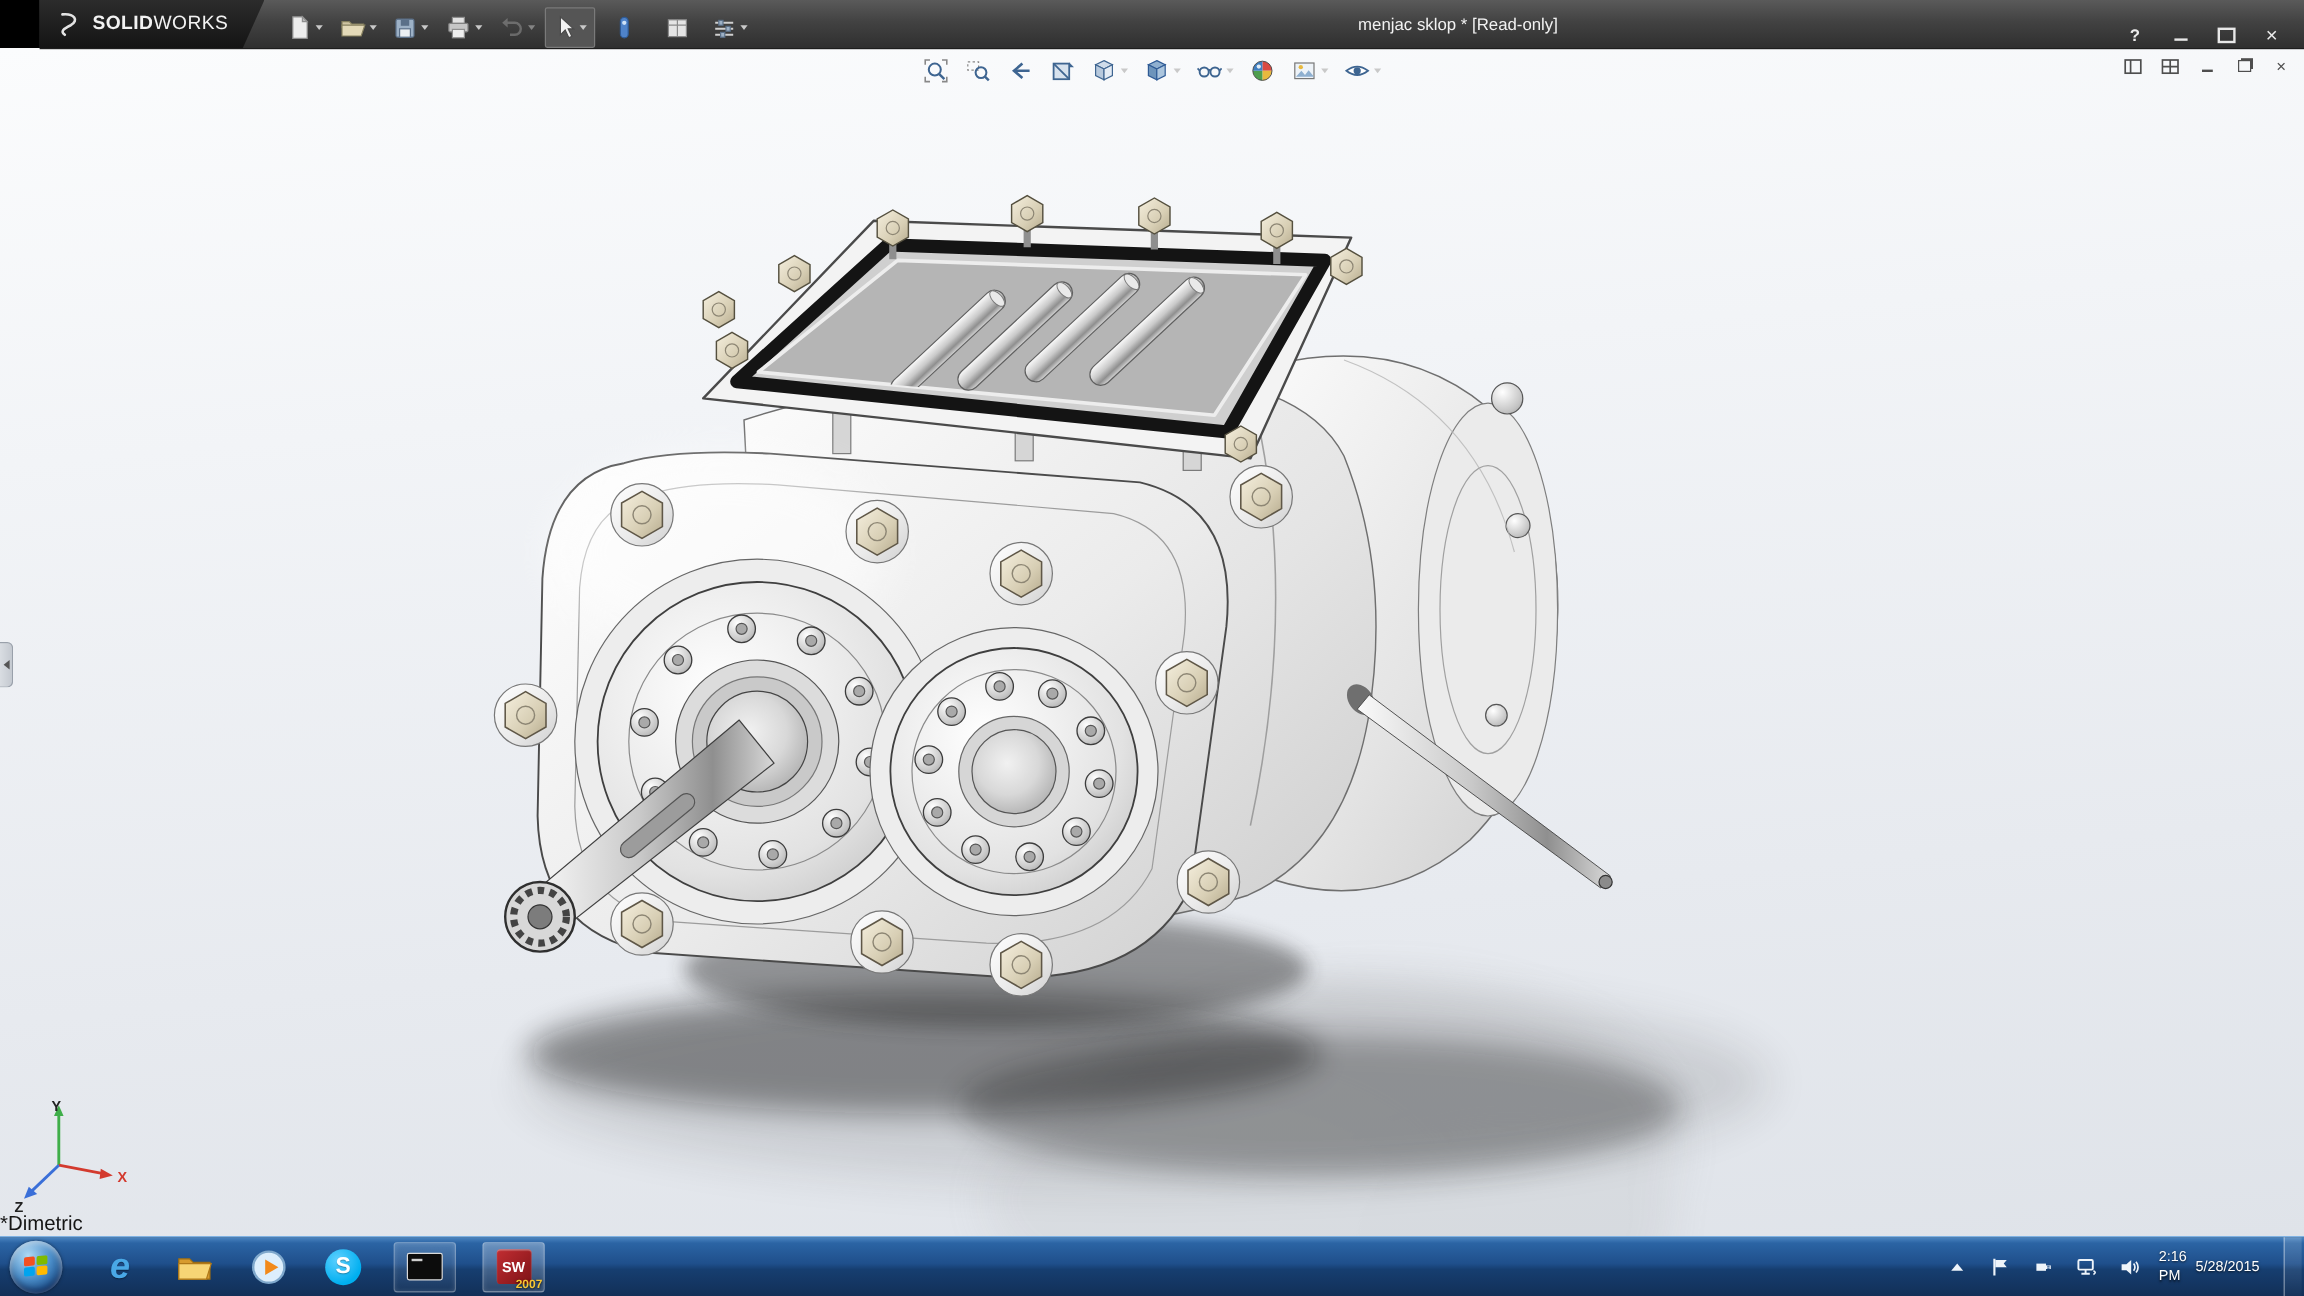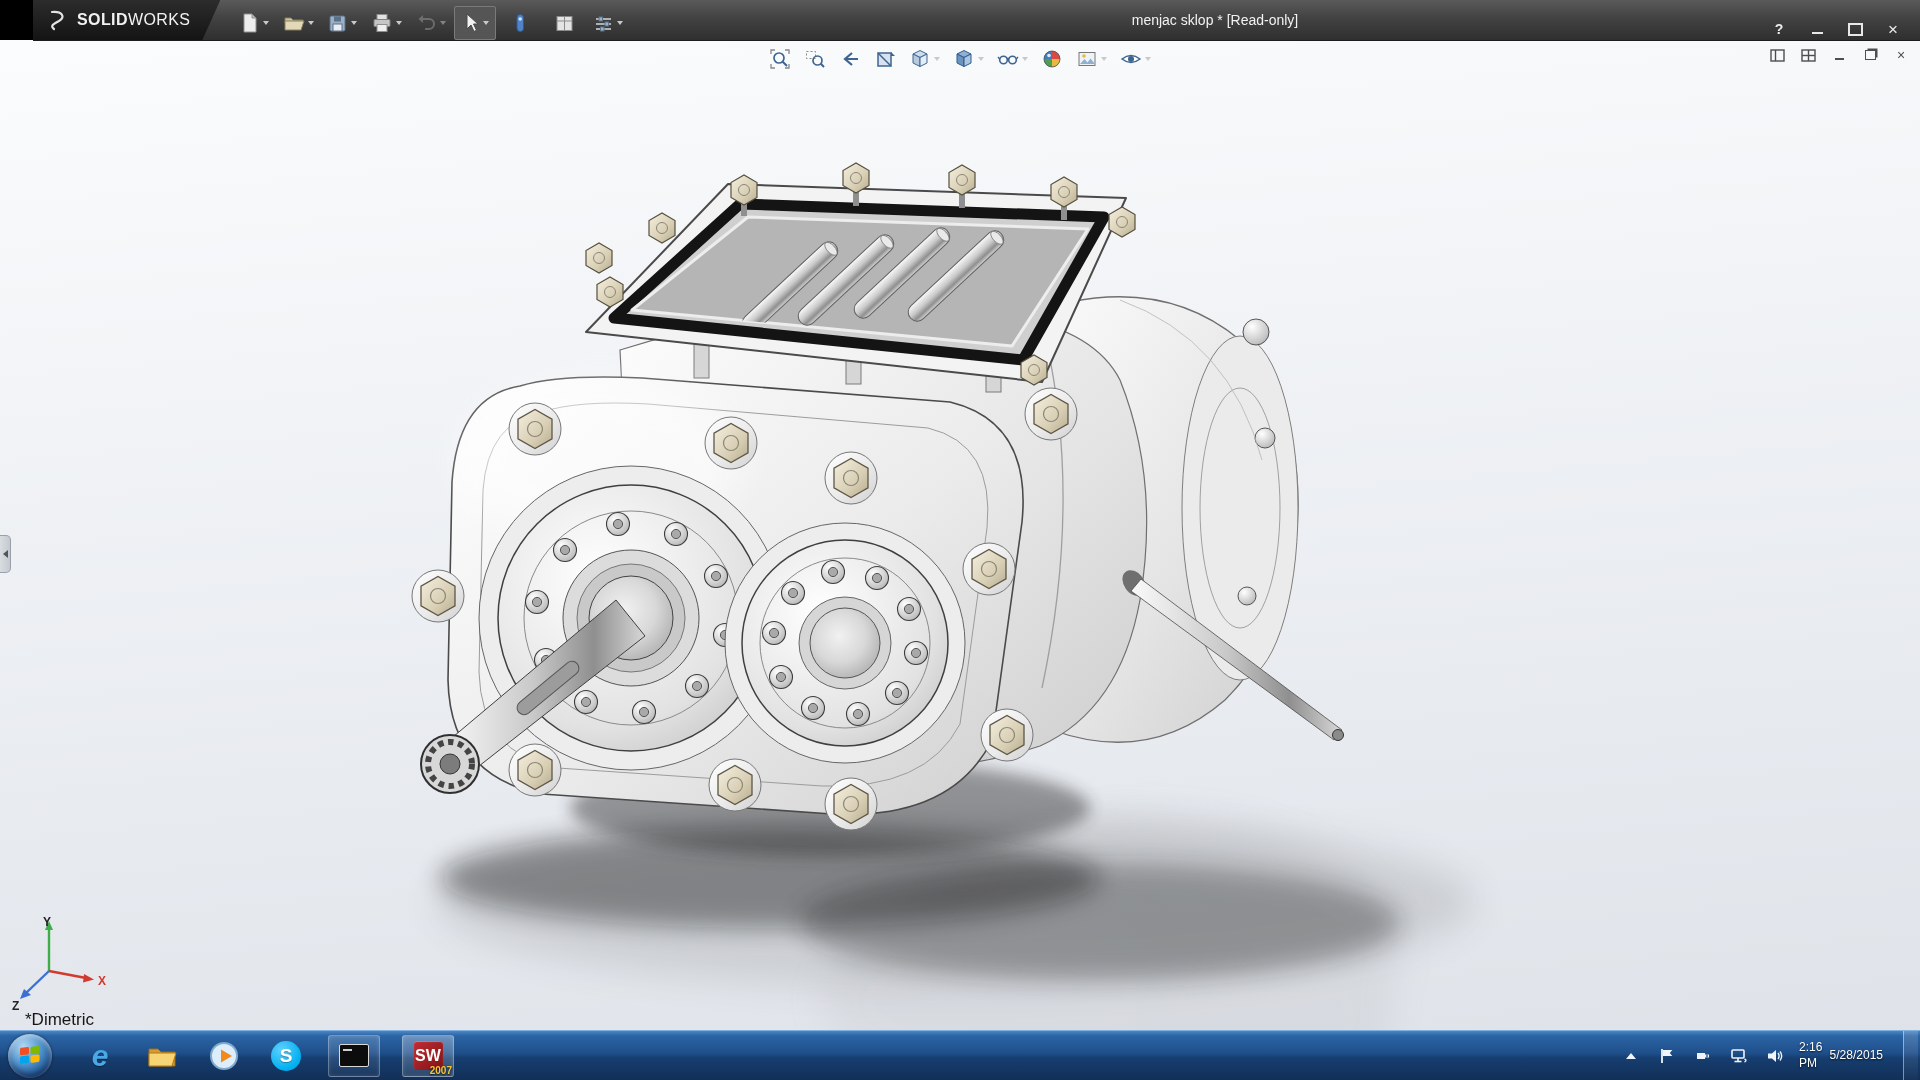--- a/index.html
+++ b/index.html
@@ -46,21 +46,21 @@
   .dc-rest{width:9px;height:8px;border:1.5px solid #4e4e4e;box-shadow:2px -2px 0 -0.5px #4e4e4e;}
   .dc-close{font-size:14px;color:#4e4e4e;line-height:1;}
 
   .splitter-tab{position:absolute;left:0;top:495px;width:10px;height:36px;
     background:linear-gradient(90deg,#d9dde2,#c4c9d0);border:1px solid #99a0aa;border-left:none;
     border-radius:0 5px 5px 0;display:flex;align-items:center;justify-content:center;}
   .splitter-arrow{width:0;height:0;border-top:4px solid transparent;border-bottom:4px solid transparent;
     border-right:5px solid #555;}
 
   .triad{position:absolute;left:10px;top:873px;width:110px;height:100px;}
-  .view-label{position:absolute;left:25px;top:970px;font-size:17px;color:#151515;}
+  .view-label{position:absolute;left:0;top:970px;font-size:17px;color:#151515;}
 
   
   .taskbar{position:absolute;left:0;right:0;bottom:0;height:49px;
     background:linear-gradient(180deg,#4c86c2 0%,#2b64a4 10%,#1f4f8b 45%,#163e70 55%,#122f57 100%);
     border-top:1px solid #7fb2e3;display:flex;align-items:center;z-index:30;}
   .orb{width:44px;height:44px;margin:0 10px 0 8px;border-radius:50%;flex:0 0 auto;
     background:radial-gradient(circle at 35% 28%,#aed9f5 0%,#4b8ec9 45%,#1c4f8b 75%,#123a68 100%);
     box-shadow:inset 0 2px 5px rgba(255,255,255,.6),inset 0 -3px 6px rgba(0,0,30,.5),0 0 3px rgba(0,0,0,.5);
     display:flex;align-items:center;justify-content:center;}
   .apps{display:flex;align-items:center;gap:22px;margin-left:18px;}
@@ -72,21 +72,21 @@
   .sw-badge{position:absolute;right:1px;bottom:0;font-size:10px;font-weight:700;color:#f6c733;
     text-shadow:0 1px 2px rgba(0,0,0,.8);}
   .ie-glyph{font-size:30px;font-weight:700;color:#49a8e6;font-style:italic;line-height:1;
     text-shadow:0 1px 1px rgba(0,0,0,.4);}
   .skype-circle{width:30px;height:30px;border-radius:50%;background:radial-gradient(circle at 35% 30%,#5fd0ff,#00aff0 70%);
     display:flex;align-items:center;justify-content:center;color:#fff;font-weight:700;font-size:19px;
     text-shadow:0 1px 1px rgba(0,0,0,.3);}
   .cmd-thumb{width:28px;height:21px;background:#0c0c0c;border:1px solid #d9d9d9;border-radius:2px;position:relative;}
   .cmd-thumb::after{content:"";position:absolute;left:3px;top:4px;width:9px;height:2px;background:#cfcfcf;}
   .sw-tile{width:29px;height:29px;border-radius:3px;background:linear-gradient(135deg,#c22d32,#7e1317);
-    display:flex;align-items:center;justify-content:center;color:#fff;font-weight:700;font-size:16px;
+    display:flex;align-items:center;justify-content:center;color:#fff;font-weight:700;font-size:12px;
     box-shadow:inset 0 1px 1px rgba(255,255,255,.4);}
   .tray{margin-left:auto;display:flex;align-items:center;gap:12px;padding-right:2px;}
   .tray-btn{display:flex;align-items:center;justify-content:center;width:24px;height:30px;}
   .chevron-up{width:0;height:0;border-left:5px solid transparent;border-right:5px solid transparent;
     border-bottom:6px solid #eef4fa;}
   .clock{display:flex;flex-direction:row;align-items:center;justify-content:center;width:84px;
     color:#fff;font-size:12px;line-height:1.3;text-shadow:0 1px 2px rgba(0,0,0,.75);}
   .show-desktop{width:14px;height:49px;margin-left:8px;border-left:1px solid rgba(255,255,255,.45);
     background:linear-gradient(180deg,rgba(255,255,255,.15),rgba(255,255,255,.02));}
 </style>

